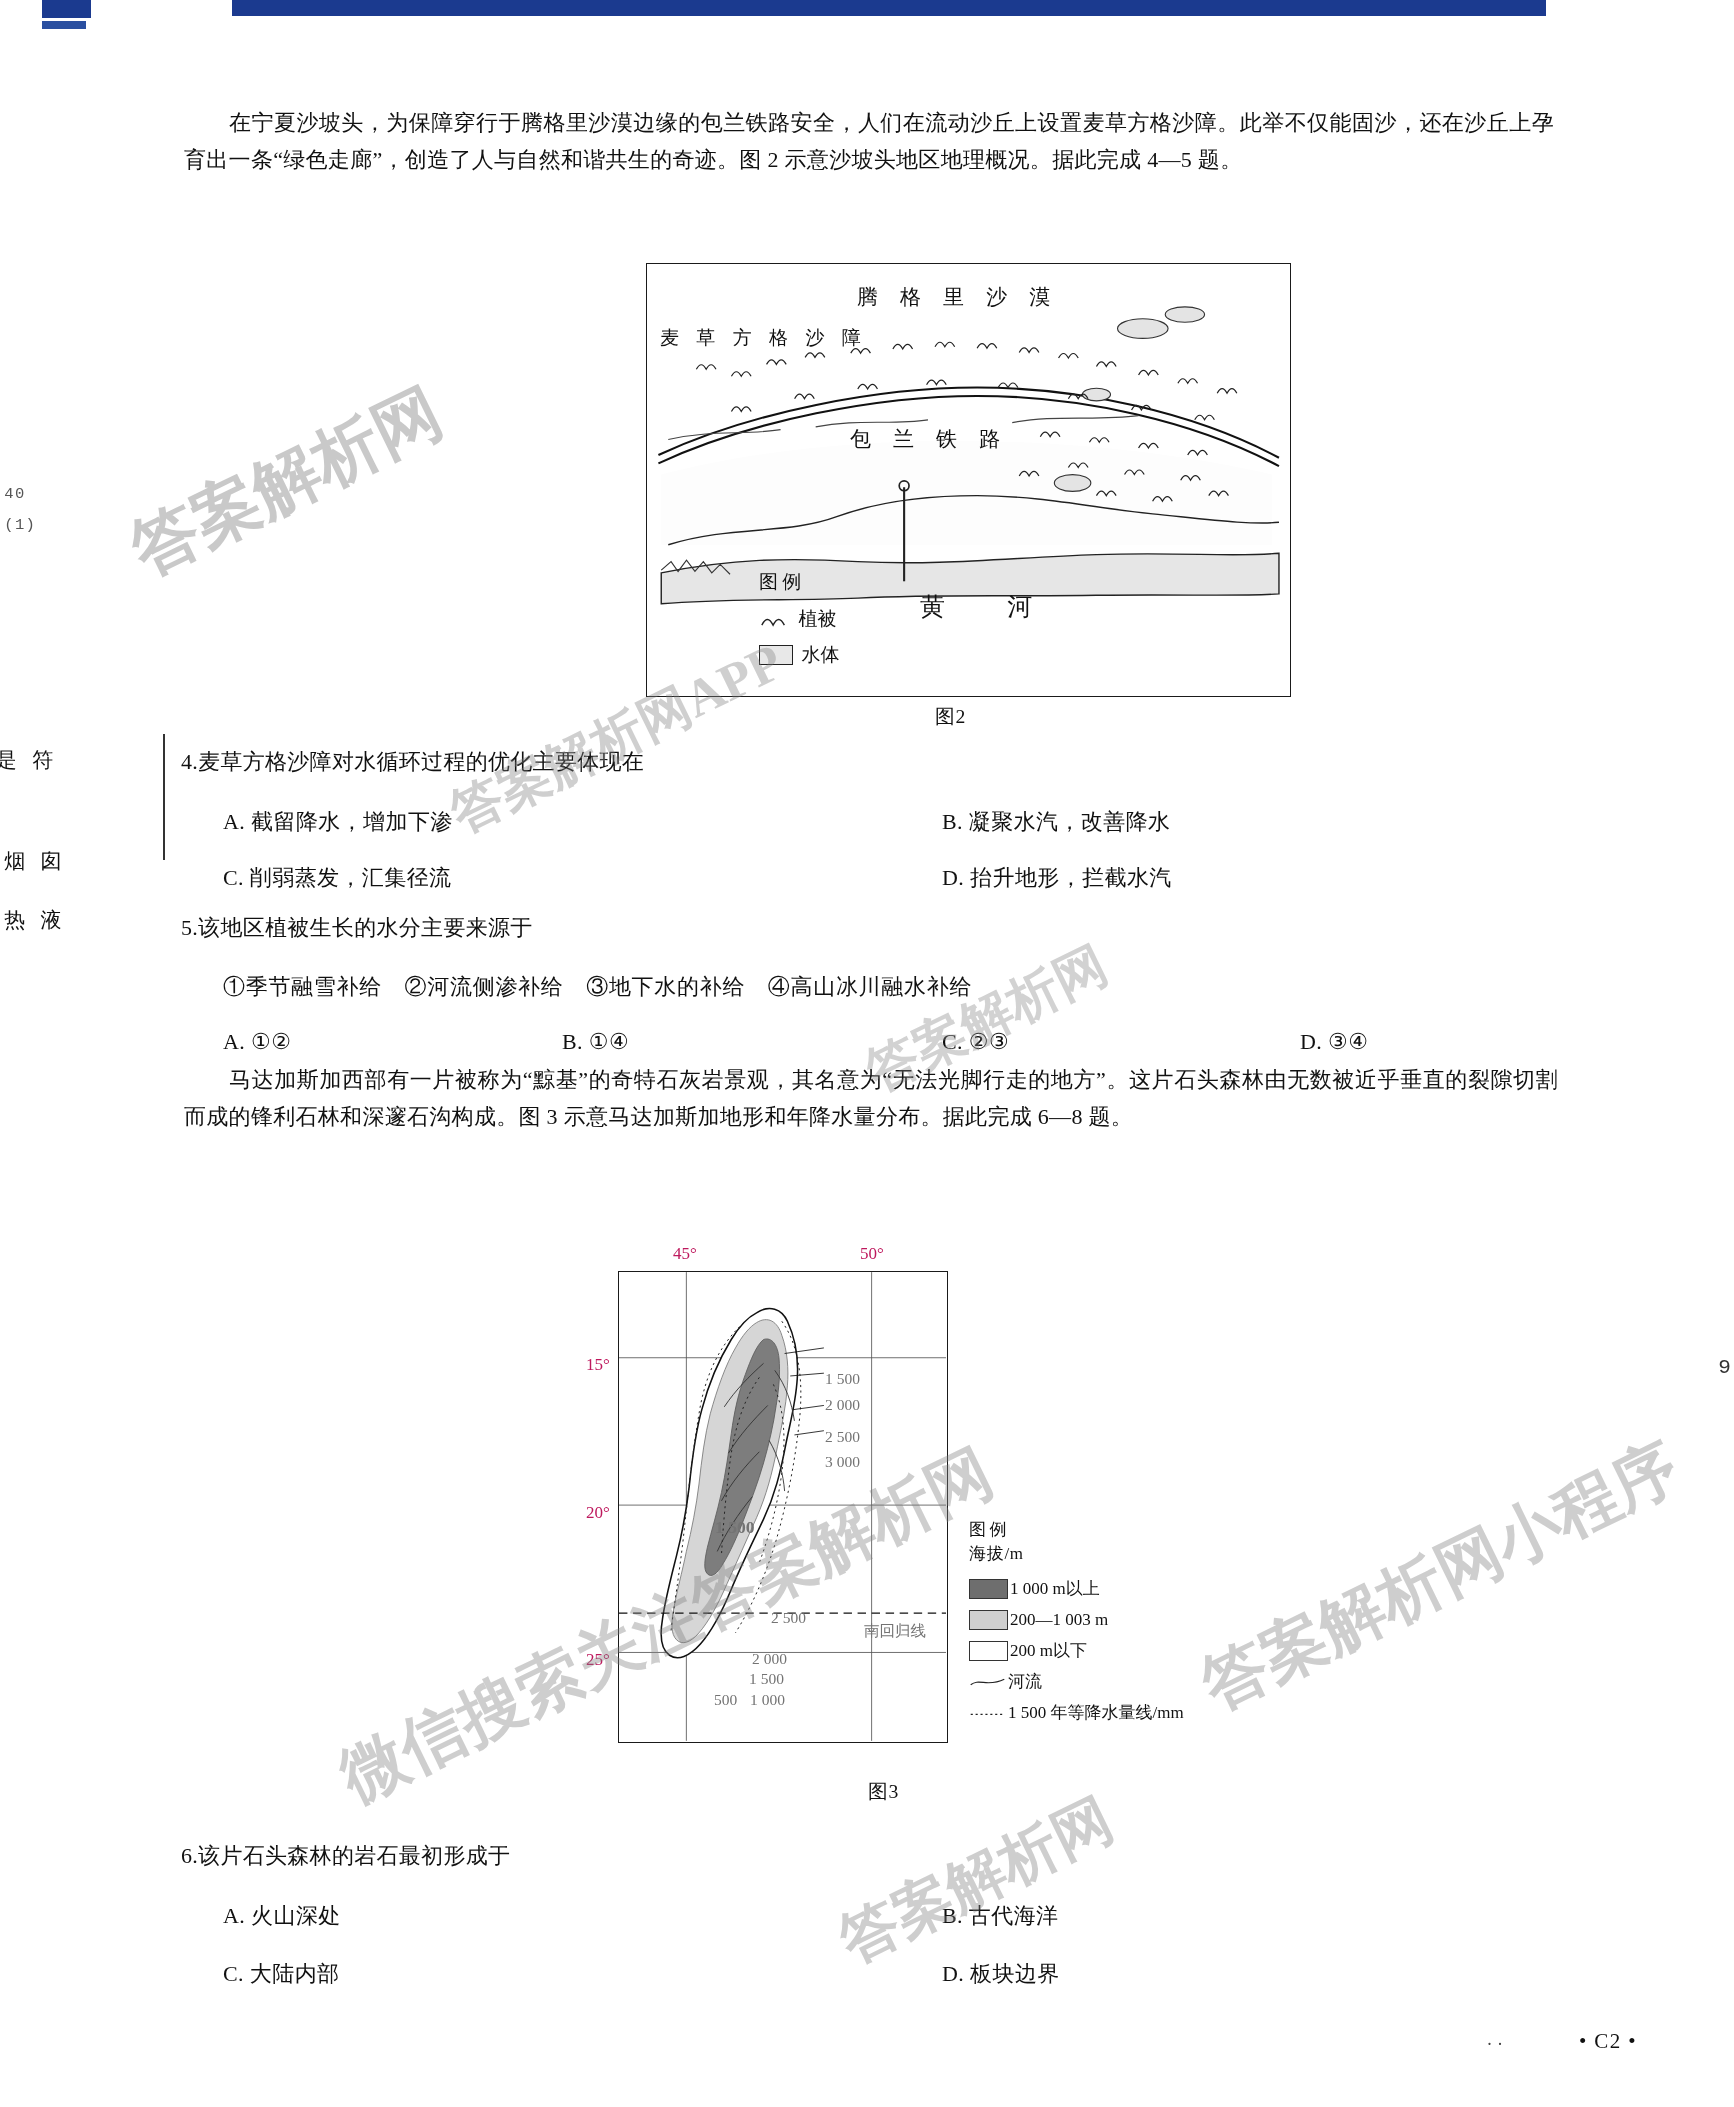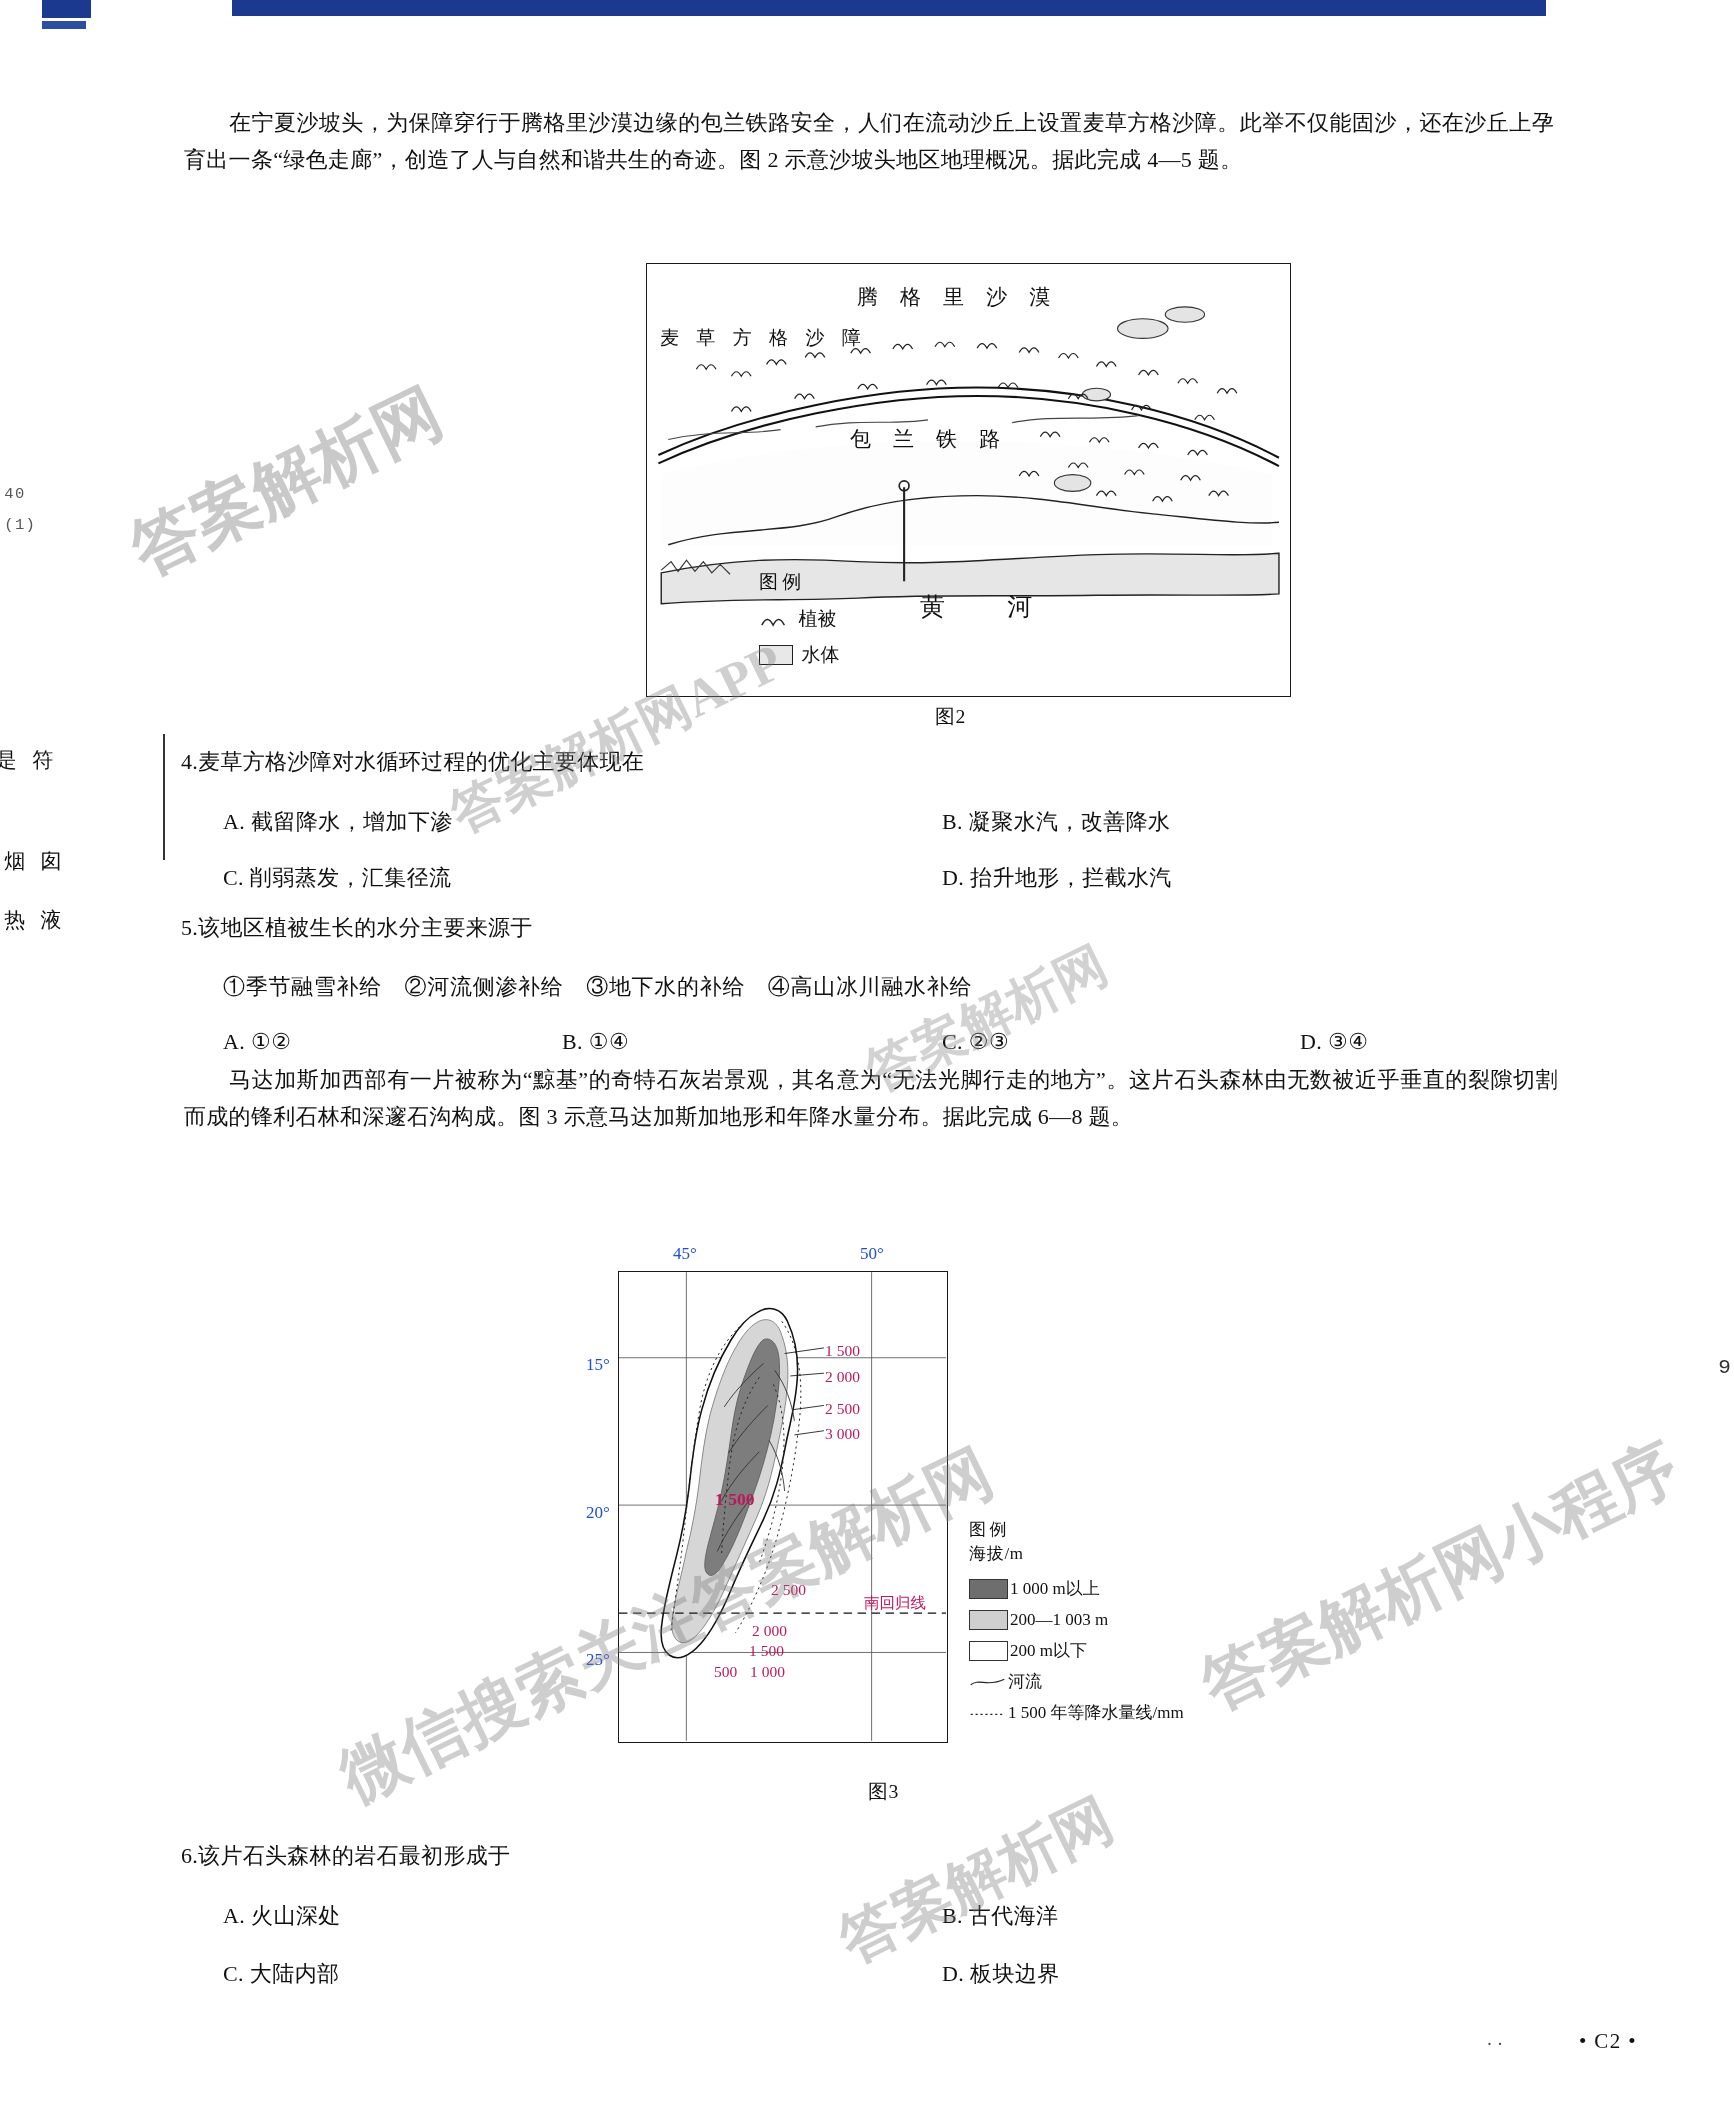--- a/index.html
+++ b/index.html
@@ -167,21 +167,21 @@
     width: 330px;
     height: 472px;
     border: 1.4px solid #1a1a1a;
     background: #fff;
     box-sizing: border-box;
     overflow: hidden;
   }
   .f3-axis-lab {
     position: absolute;
     font-size: 17px;
-    color: #1d4ed8;
+    color: #be185d;
   }
   #f3-lon45 { left: 55px; top: 0px; }
   #f3-lon50 { left: 242px; top: 0px; }
   #f3-lat15 { left: -32px; top: 111px; }
   #f3-lat20 { left: -32px; top: 259px; }
   #f3-lat25 { left: -32px; top: 406px; }
 
   #f3-legend {
     position: absolute;
     left: 351px;
@@ -194,22 +194,23 @@
   #f3-legend .leg-sub { letter-spacing: 0.7px; margin-bottom: 11px; }
   #f3-legend .leg-row { display: flex; align-items: center; gap: 2px; margin-bottom: 7px; }
   .sw { width: 37px; height: 18px; border: 1.1px solid #333; }
   .sw-dark { background: #6e6e6e; }
   .sw-mid { background: #cfcfcf; }
   .sw-light { background: #ffffff; }
 
   .f3-inline-lab {
     position: absolute;
     font-size: 15.5px;
-    color: #be185d;
+    color: #737373;
     white-space: nowrap;
+    margin-top: 28px;
   }
 
   
   #footer {
     position: absolute;
     left: 0;
     top: 2027px;
     width: 1735px;
     text-align: center;
     font-size: 22px;

